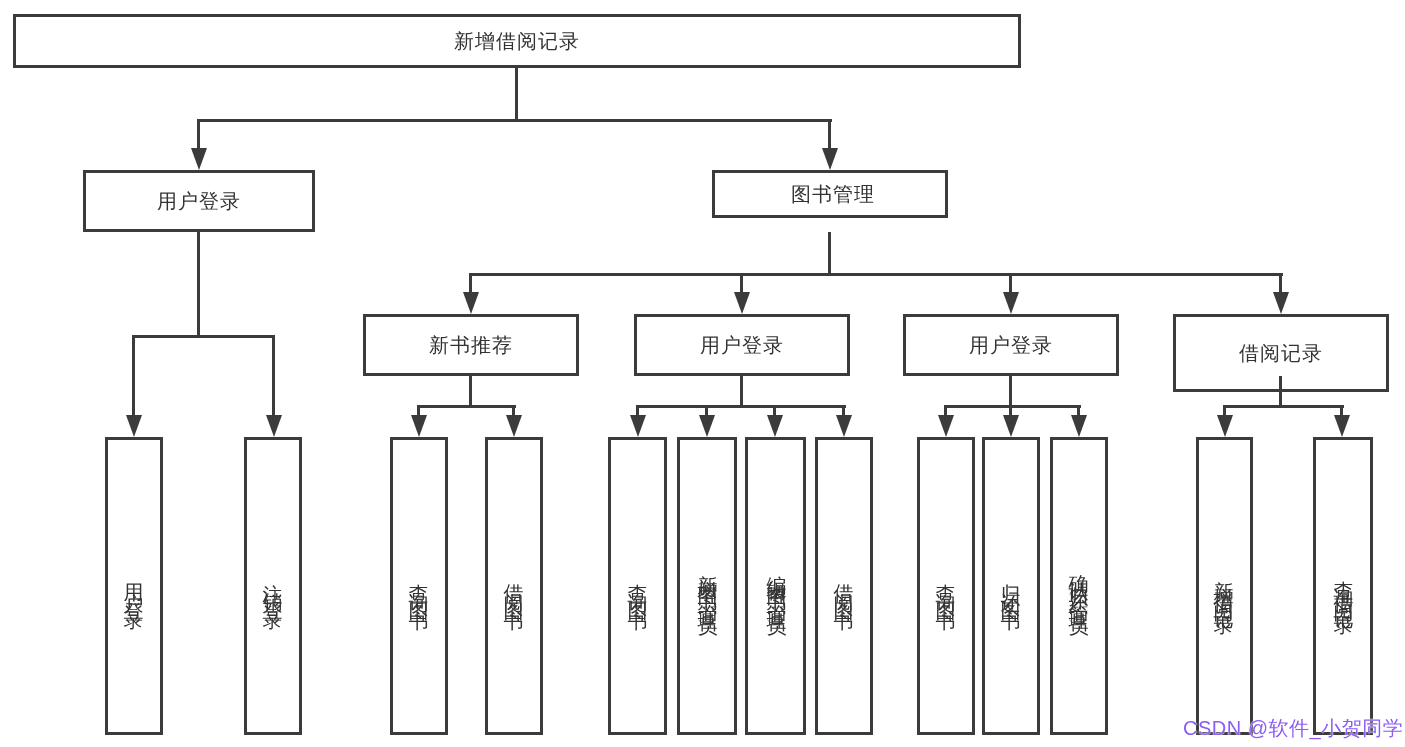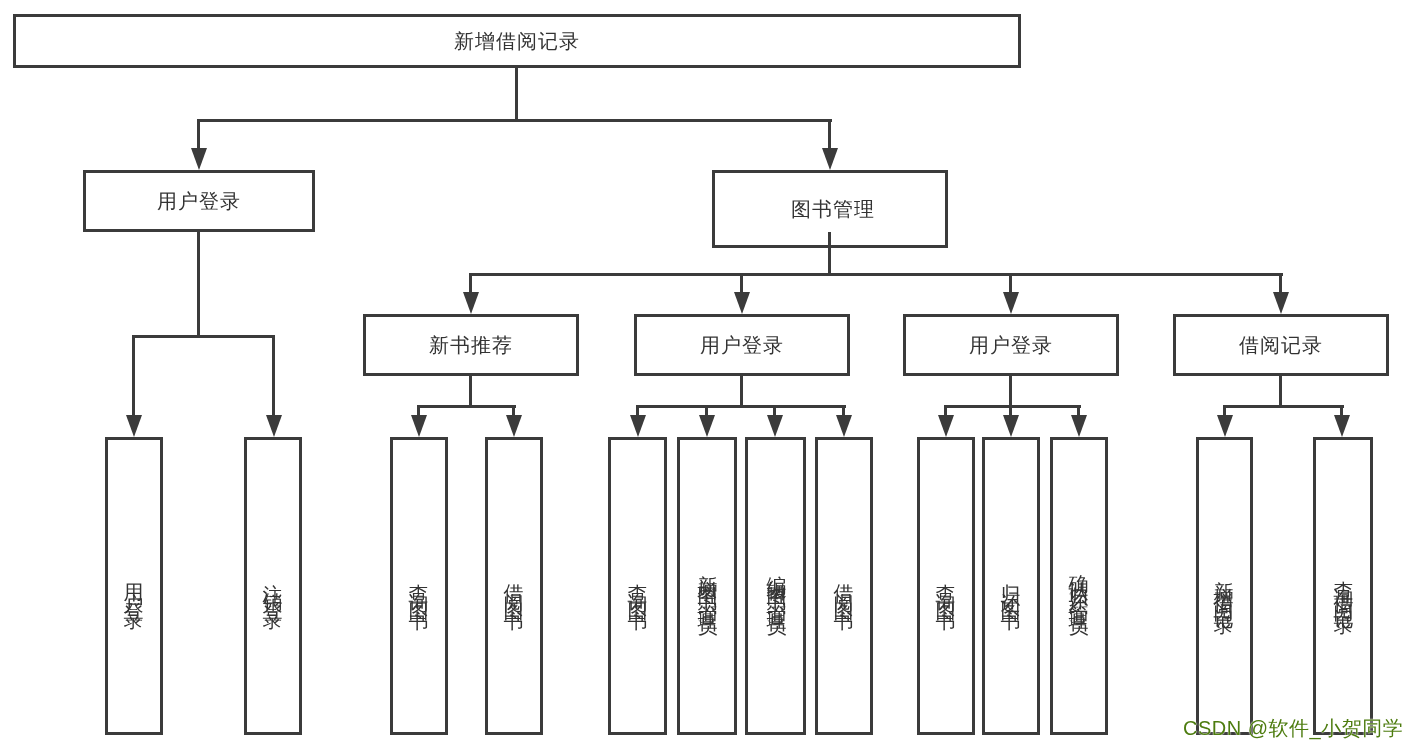--- a/index.html
+++ b/index.html
@@ -42,21 +42,21 @@
   .arrow {
     position:absolute;
     width:0; height:0;
     border-left:8px solid transparent;
     border-right:8px solid transparent;
     border-top:22px solid #3b3b3b;
   }
   .watermark {
     position:absolute;
     left:1183px; top:715px;
-    color:#4d7c0f;
+    color:#8b5cf6;
     font-size:20px;
     letter-spacing:0.5px;
     text-shadow:0 0 2px #ffffff, 0 0 1px #ffffff;
     z-index:5;
     white-space:nowrap;
   }
 </style>
 </head>
 <body>
 
@@ -65,21 +65,21 @@
   <div class="node" style="left:13px; top:14px; width:1008px; height:54px;">新增借阅记录</div>
 
   <div class="vl" style="left:515px; top:68px; height:53px;"></div>
   <div class="hl" style="left:198px; top:119px; width:634px;"></div>
   <div class="vl" style="left:197px; top:119px; height:33px;"></div>
   <div class="vl" style="left:828px; top:119px; height:33px;"></div>
   <div class="arrow" style="left:191px; top:148px;"></div>
   <div class="arrow" style="left:822px; top:148px;"></div>
 
   <div class="node" style="left:83px; top:170px; width:232px; height:62px;">用户登录</div>
-  <div class="node" style="left:712px; top:170px; width:236px; height:78px;padding-left:6px;">图书管理</div>
+  <div class="node" style="left:712px; top:170px; width:236px; height:48px;padding-left:6px;">图书管理</div>
 
   <div class="vl" style="left:197px; top:232px; height:105px;"></div>
   <div class="hl" style="left:132px; top:335px; width:143px;"></div>
   <div class="vl" style="left:132px; top:335px; height:82px;"></div>
   <div class="vl" style="left:272px; top:335px; height:82px;"></div>
   <div class="arrow" style="left:126px; top:415px;"></div>
   <div class="arrow" style="left:266px; top:415px;"></div>
 
   <div class="vl" style="left:828px; top:232px; height:44px;"></div>
   <div class="hl" style="left:469px; top:273px; width:814px;"></div>
@@ -88,21 +88,21 @@
   <div class="vl" style="left:1009px; top:273px; height:24px;"></div>
   <div class="vl" style="left:1279px; top:273px; height:24px;"></div>
   <div class="arrow" style="left:463px; top:292px;"></div>
   <div class="arrow" style="left:734px; top:292px;"></div>
   <div class="arrow" style="left:1003px; top:292px;"></div>
   <div class="arrow" style="left:1273px; top:292px;"></div>
 
   <div class="node" style="left:363px; top:314px; width:216px; height:62px;">新书推荐</div>
   <div class="node" style="left:634px; top:314px; width:216px; height:62px;">用户登录</div>
   <div class="node" style="left:903px; top:314px; width:216px; height:62px;">用户登录</div>
-  <div class="node" style="left:1173px; top:314px; width:216px; height:62px;">借阅记录</div>
+  <div class="node" style="left:1173px; top:314px; width:216px; height:78px;">借阅记录</div>
 
   <div class="vl" style="left:469px; top:376px; height:32px;"></div>
   <div class="hl" style="left:417px; top:405px; width:99px;"></div>
   <div class="vl" style="left:417px; top:405px; height:14px;"></div>
   <div class="vl" style="left:512px; top:405px; height:14px;"></div>
   <div class="arrow" style="left:411px; top:415px;"></div>
   <div class="arrow" style="left:506px; top:415px;"></div>
 
   <div class="vl" style="left:740px; top:376px; height:32px;"></div>
   <div class="hl" style="left:636px; top:405px; width:210px;"></div>

